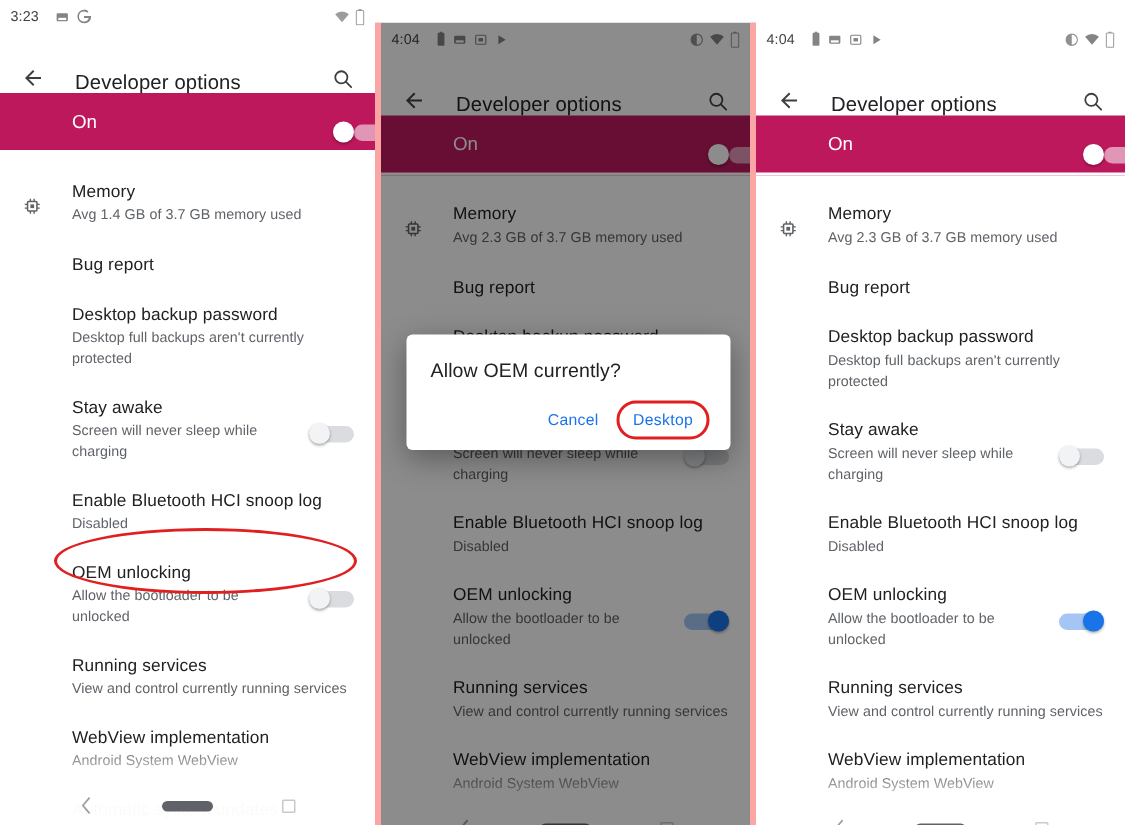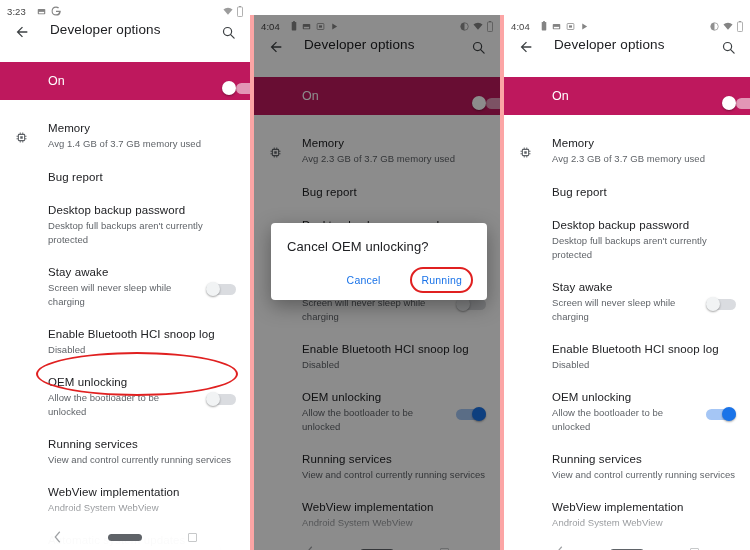--- a/index.html
+++ b/index.html
@@ -32,21 +32,21 @@
   }
   .sb-clock { font-size: 9.5px; color: #444; margin-right: 6px; }
   .sb-left { display: flex; align-items: center; gap: 5px; }
   .sb-right { margin-left: auto; display: flex; align-items: center; gap: 4px; }
   .sb-ic { display: inline-block; opacity: .72; }
   .sb-ic svg { display: block; }
 
   
   .appbar {
     height: 40px;
-    display: flex; align-items: flex-start;
+    display: flex; align-items: flex-end;
     padding: 0 12px;
     background: #ffffff;
   }
   .appbar .ttl {
     font-size: 13.5px; color: #202124;
     margin-left: 18px; font-weight: 400;
     letter-spacing: .1px;
   }
   .icon-btn {
     width: 20px; height: 20px;
@@ -158,21 +158,21 @@
   .dlg-title {
     font-size: 13px; color: #202124;
     margin-bottom: 9px; letter-spacing: .1px;
   }
   .dlg-body {
     font-size: 10.5px; color: #3c4043;
     line-height: 15px; letter-spacing: .05px;
   }
   .dlg-actions {
     display: flex; justify-content: flex-end; align-items: center;
-    gap: 24px; margin-top: 12px; height: 28px;
+    gap: 6px; margin-top: 12px; height: 28px;
   }
   .dlg-btn {
     font-size: 10.5px; color: #1a73e8;
     padding: 5px 8px; border-radius: 3px;
     cursor: pointer; letter-spacing: .2px;
   }
   .dlg-btn.boxed {
     outline: 2px solid #e02020;
     border-radius: 11px;
     padding: 5px 9px;
@@ -523,24 +523,24 @@
             <path fill="none" stroke="#5f6368" stroke-width="1.6" d="M8 1L2 8l6 7"></path>
           </svg>
         </div>
       <div class="nav-pill"></div>
       <div class="nav-recent"></div>
     </div>
 
     <div class="dim"></div>
 
     <div class="dialog">
-      <div class="dlg-title">Cancel OEM unlocking?</div>
+      <div class="dlg-title">Allow OEM currently?</div>
       <div class="dlg-actions">
         <div class="dlg-btn">Cancel</div>
-        <div class="dlg-btn boxed">Running</div>
+        <div class="dlg-btn boxed">Desktop</div>
       </div>
     </div>
   </div>
 
   <div class="panel">
 
     <div class="statusbar">
       <div class="sb-left">
         <span class="sb-clock">4:04</span>
         <span class="sb-ic">

